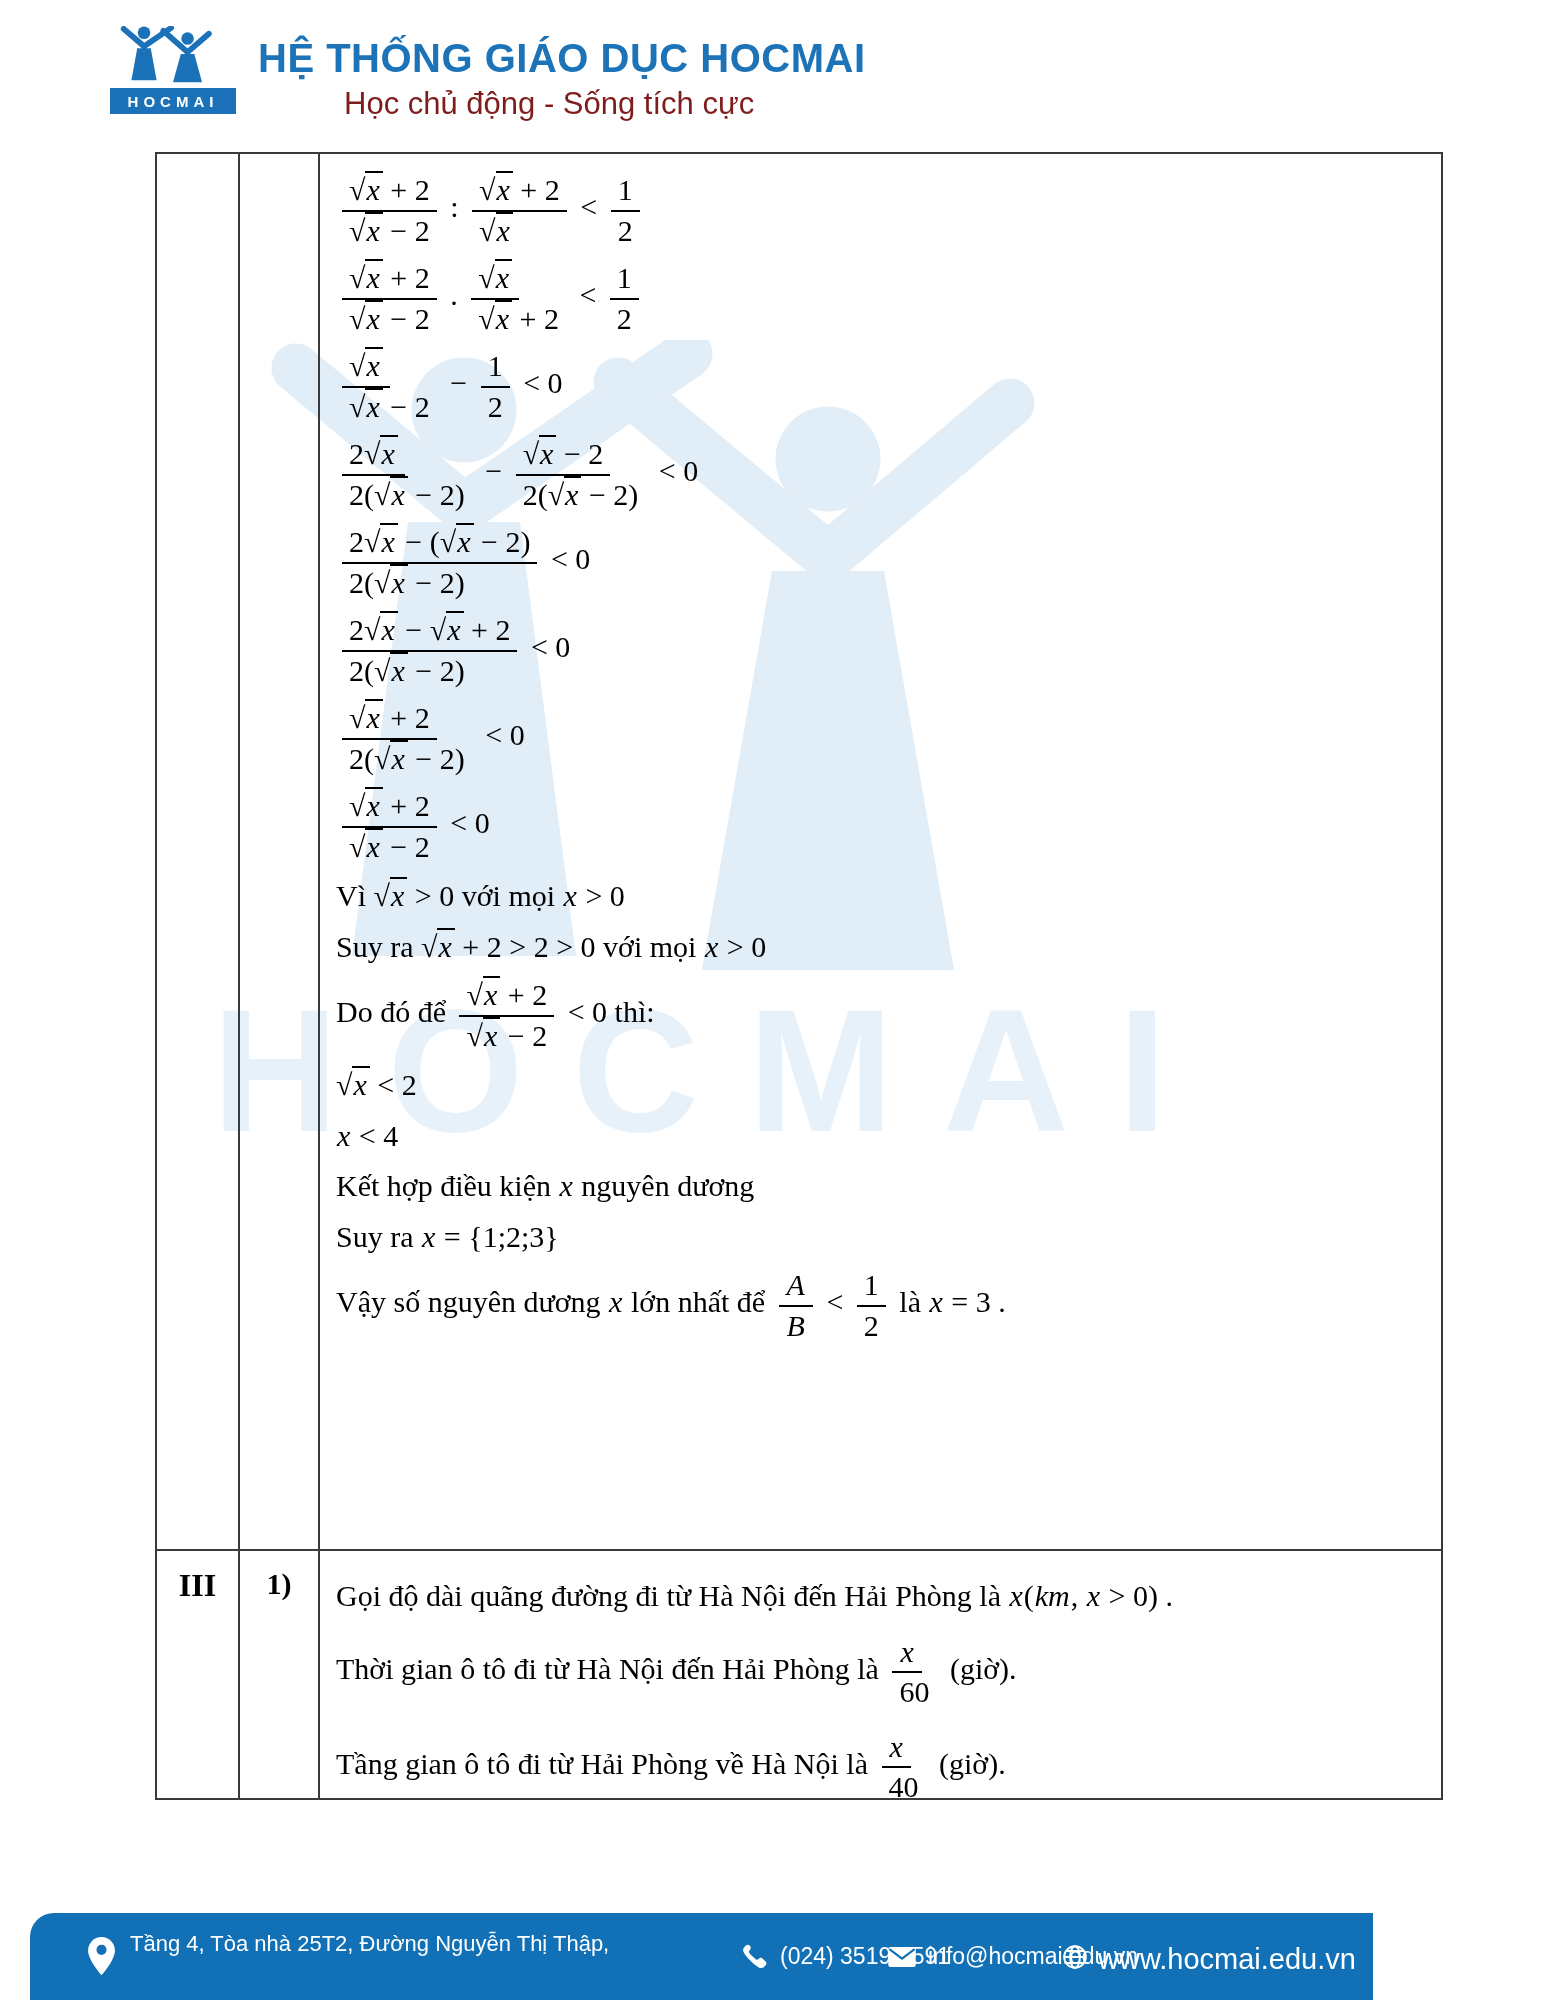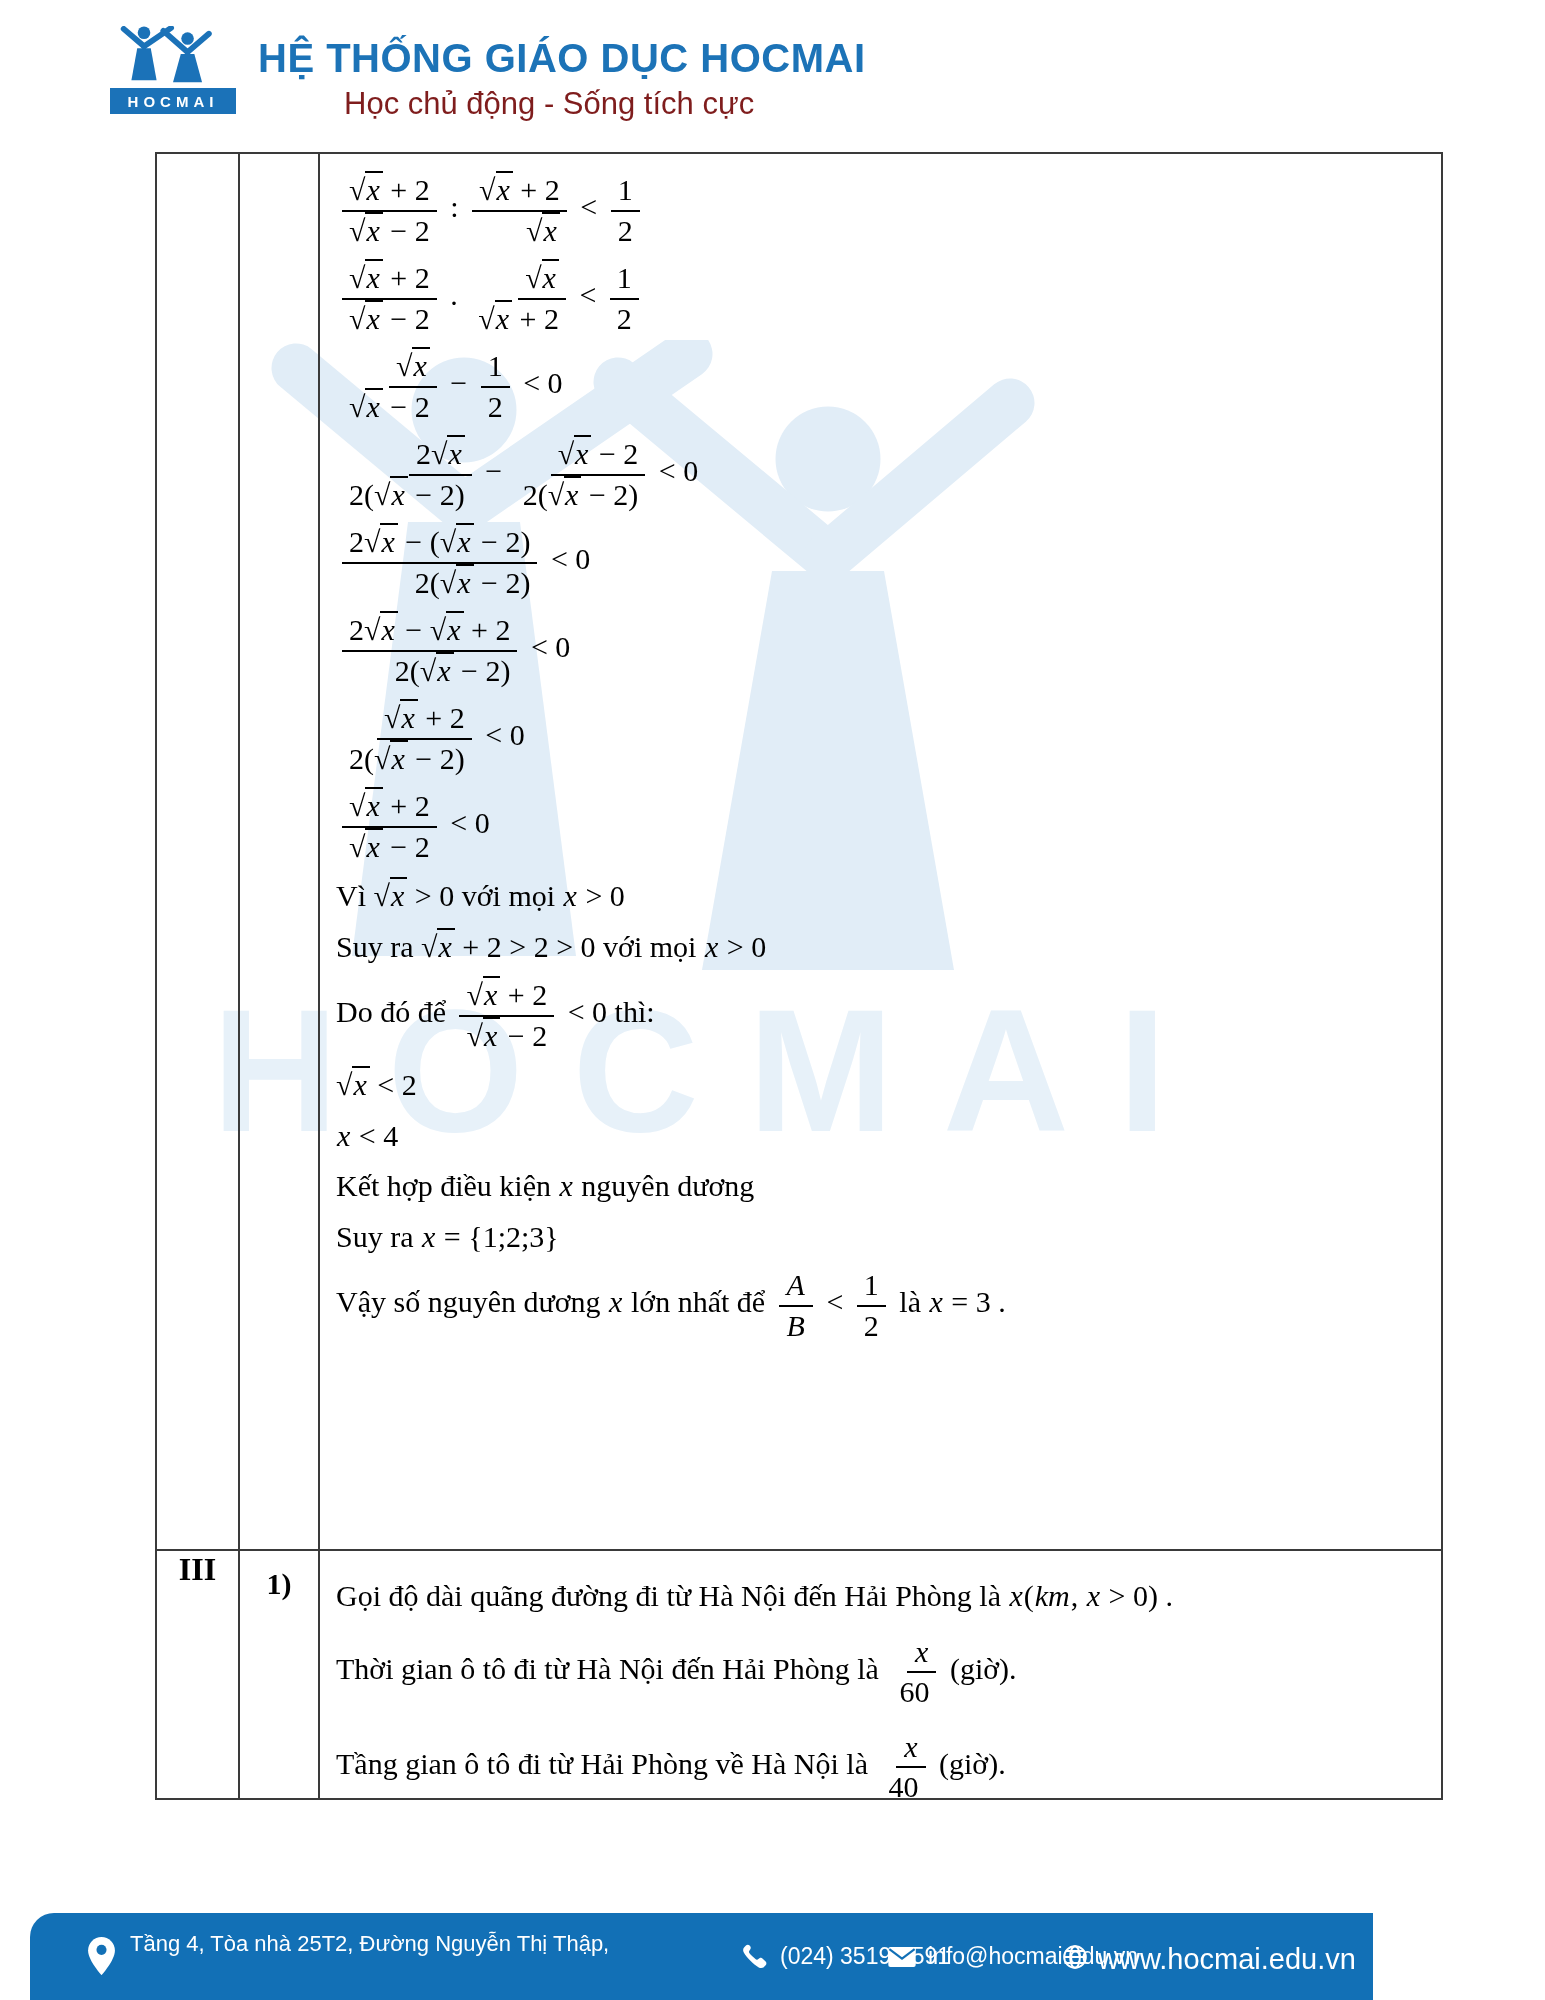--- a/index.html
+++ b/index.html
@@ -20,30 +20,30 @@
   
   .wm{position:absolute;left:170px;top:340px;width:1120px;height:826px;z-index:0;}
 
   
   .tbl{position:absolute;left:155px;top:152px;width:1288px;height:1648px;z-index:1;
        border:2px solid #3a3a3a;display:flex;flex-direction:column;box-sizing:border-box;}
   .trow{display:flex;overflow:hidden;}
   .trow1{height:1397px;border-bottom:2px solid #3a3a3a;box-sizing:border-box;}
   .trow2{flex:1;}
   .c1{width:83px;border-right:2px solid #3a3a3a;box-sizing:border-box;text-align:center;
-      font-weight:bold;font-size:32px;}
+      padding-top:16px;font-weight:bold;font-size:32px;}
   .c2{width:80px;border-right:2px solid #3a3a3a;box-sizing:border-box;text-align:center;
       padding-top:16px;font-weight:bold;font-size:30px;}
   .c3{flex:1;padding:6px 16px;}
 
   
   .ml{font-size:30px;line-height:1.25;}
   .trow1 .ml{margin:13px 0;}
   .trow2 .ml{margin:20px 0;}
-  .fr{display:inline-flex;flex-direction:column;align-items:flex-end;vertical-align:middle;
+  .fr{display:inline-flex;flex-direction:column;align-items:flex-start;vertical-align:middle;
       margin:0 6px;text-align:center;line-height:1.15;}
   .fr .nu{display:block;padding:0 7px 2px;border-bottom:2px solid #000;white-space:nowrap;}
   .fr .de{display:block;padding:2px 7px 0;white-space:nowrap;}
   .sq{white-space:nowrap;}
   .sq .rad{font-style:italic;border-top:2px solid #000;padding:0 3px 0 1px;}
   .mi{font-style:italic;padding:0 1px;}
   .mr{}
 
   
   .ftr{position:absolute;left:30px;top:1913px;width:1343px;height:87px;background:#1270b6;

